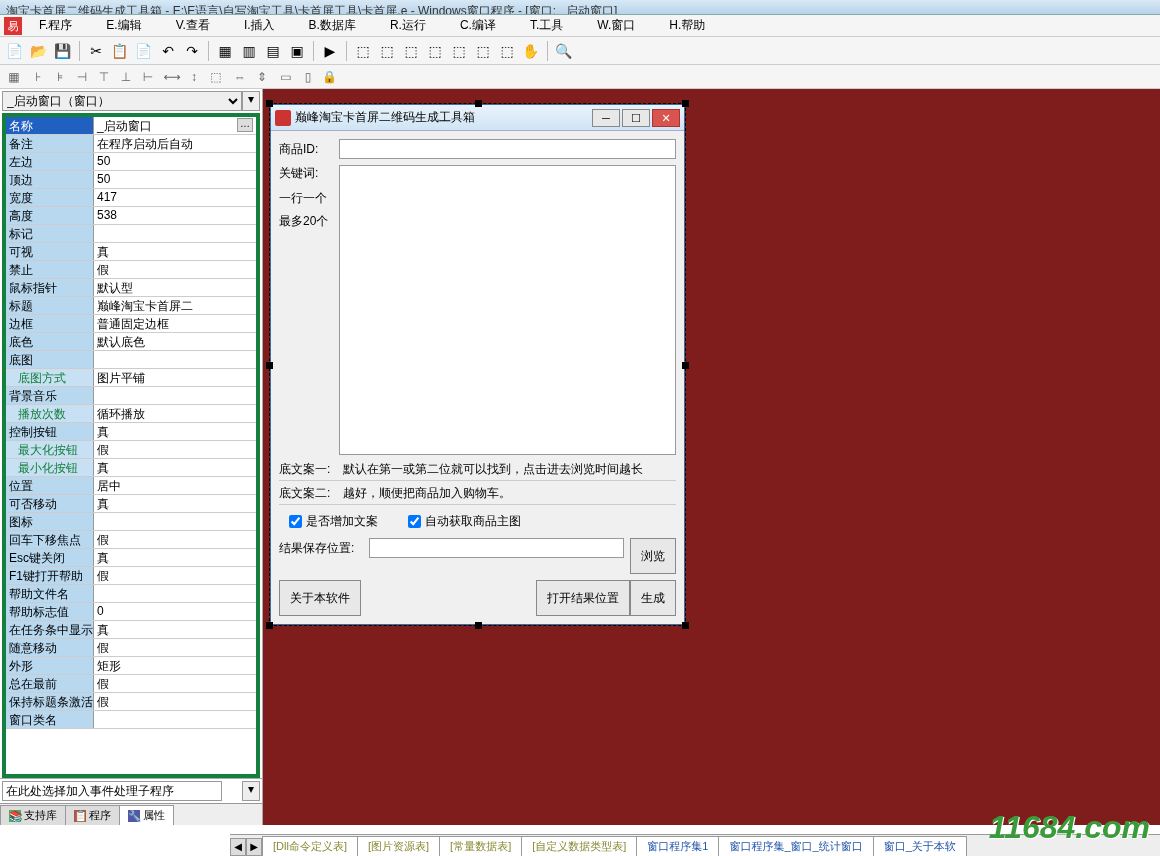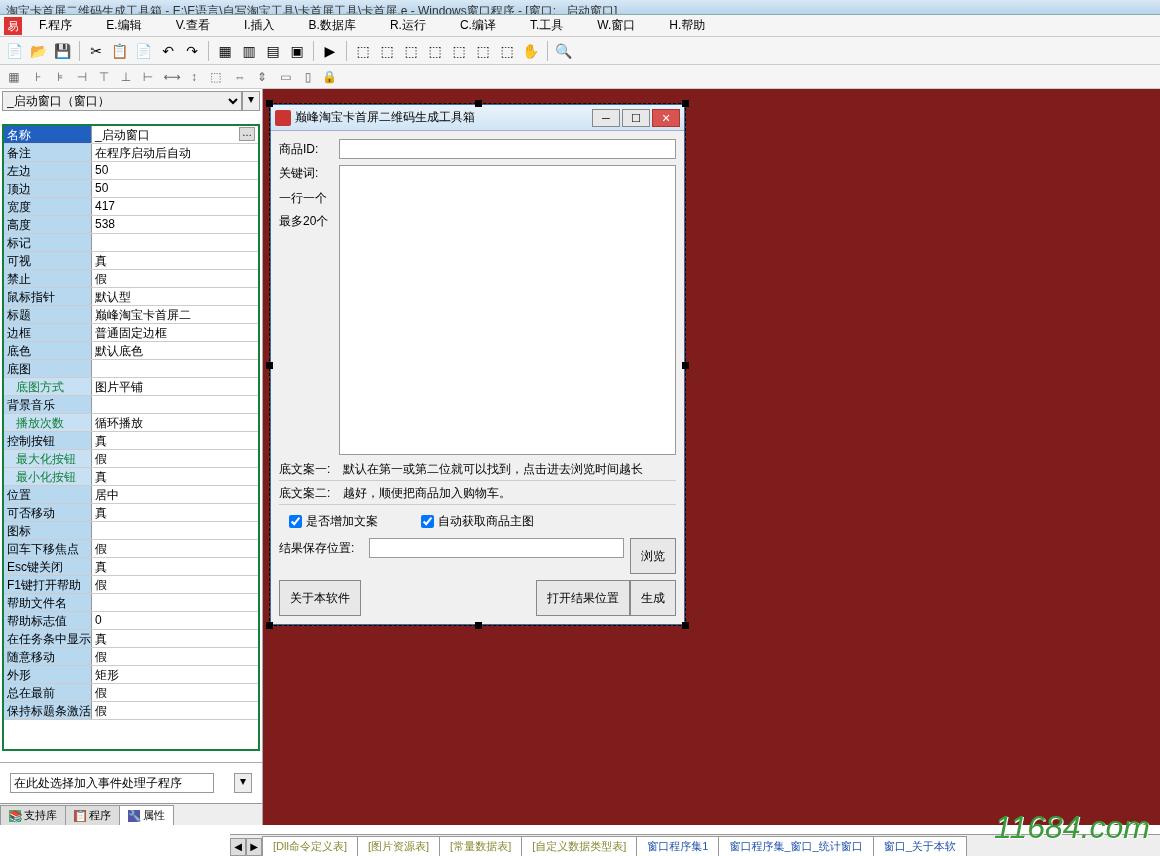--- a/index.html
+++ b/index.html
@@ -17,34 +17,34 @@
 .toolbar2 { height: 24px; background: #f5f5f5; border-bottom: 1px solid #ccc; display: flex; align-items: center; padding: 0 4px; gap: 2px; }
 .toolbar2 .btn { width: 20px; height: 20px; border: 1px solid transparent; display: flex; align-items: center; justify-content: center; cursor: pointer; font-size: 12px; color: #666; }
 
 .main { display: flex; height: 736px; }
 
 .left-panel { width: 263px; background: #fff; border-right: 1px solid #aaa; display: flex; flex-direction: column; }
 .left-panel .combo { margin: 2px; height: 20px; display: flex; }
 .left-panel .combo select { flex: 1; font-size: 12px; border: 1px solid #999; }
 .left-panel .combo .dd { width: 18px; border: 1px solid #999; background: #eee; text-align: center; cursor: pointer; }
 
-.prop-grid { flex: 1; overflow-y: scroll; border: 2px solid #15803d; margin: 11px 2px; }
+.prop-grid { flex: 1; overflow-y: scroll; border: 4px solid #15803d; margin: 0 2px; }
 .prop-grid::-webkit-scrollbar { width: 16px; }
 .prop-grid::-webkit-scrollbar-track { background: #eee; border-left: 1px solid #ccc; }
 .prop-grid::-webkit-scrollbar-thumb { background: #ccc; border: 1px solid #999; }
 .prop-row { display: flex; height: 18px; border-bottom: 1px solid #ccc; }
 .prop-row .label { width: 88px; background: #b8d8f0; border-right: 1px solid #999; padding: 1px 3px; overflow: hidden; white-space: nowrap; }
 .prop-row .label.sub { padding-left: 12px; background: #c8e0f4; color: #15803d; }
 .prop-row.sel .label { background: #2060c0; color: #fff; }
 .prop-row .value { flex: 1; padding: 1px 3px; background: #fff; overflow: hidden; white-space: nowrap; }
 .prop-row.sel .value { background: #fff; }
 .prop-row .value .dots { float: right; width: 16px; height: 14px; background: #ddd; border: 1px solid #999; text-align: center; line-height: 10px; font-size: 10px; cursor: pointer; }
 
 .left-bottom { border-top: 1px solid #aaa; }
-.left-bottom .hint-combo { margin: 10px; height: 20px; display: flex; gap: 20px; }
+.left-bottom .hint-combo { margin: 2px; height: 20px; display: flex; gap: 20px; }
 .left-bottom .hint-combo input { flex: 1; font-size: 12px; border: 1px solid #999; padding: 1px 3px; }
 .left-bottom .hint-combo .dd { width: 18px; border: 1px solid #999; background: #eee; text-align: center; cursor: pointer; }
 
 .bottom-tabs { height: 22px; display: flex; align-items: flex-end; border-top: 1px solid #999; background: #eee; }
 .bottom-tabs .tab { padding: 2px 8px; border: 1px solid #999; border-bottom: none; background: #ddd; margin-right: -1px; font-size: 11px; cursor: pointer; display: flex; align-items: center; gap: 3px; }
 .bottom-tabs .tab.active { background: #fff; }
 .bottom-tabs .icon { width: 12px; height: 12px; display: inline-block; }
 
 .canvas { flex: 1; background: #7f1d1d; position: relative; overflow: hidden; }
 
@@ -63,33 +63,33 @@
 .win-title .wbtn.close { background: #d9534f; color: #fff; border-color: #a33; }
 
 .win-body { padding: 8px; background: #f0f0f0; font-size: 12px; }
 .form-row { display: flex; align-items: flex-start; margin-bottom: 6px; }
 .form-row .lbl { width: 60px; padding-top: 2px; }
 .form-row .lbl-col { width: 60px; }
 .form-row input[type=text] { flex: 1; border: 1px solid #999; background: #fff; height: 20px; padding: 1px 3px; font-size: 12px; }
 .form-row textarea { flex: 1; border: 1px solid #999; background: #fff; height: 290px; resize: none; font-size: 12px; padding: 2px; }
 .note-row { display: flex; align-items: center; margin: 4px 0; border-bottom: 1px solid #ccc; padding-bottom: 2px; }
 .note-row .lbl { width: 64px; }
-.chk-row { display: flex; gap: 43px; margin: 8px 0 8px 10px; align-items: center; }
+.chk-row { display: flex; gap: 30px; margin: 8px 0 8px 10px; align-items: center; }
 .chk-row label { display: flex; align-items: center; gap: 4px; }
 .btn-row { display: flex; margin-top: 6px; align-items: center; }
 .btn-row .push { margin-left: auto; }
 button.win { height: 36px; padding: 0 10px; border: 1px solid #888; background: #e8e8e8; font-size: 12px; cursor: pointer; }
 
 .doc-tabs { position: absolute; left: 230px; bottom: 0; right: 0; height: 22px; background: #eee; border-top: 1px solid #999; display: flex; align-items: flex-end; overflow: hidden; }
 .doc-tabs .nav { width: 16px; height: 18px; border: 1px solid #999; background: #ddd; text-align: center; font-size: 10px; cursor: pointer; line-height: 16px; }
 .doc-tabs .tab { padding: 2px 10px; border: 1px solid #999; border-bottom: none; background: #fff; margin-right: -1px; font-size: 11px; cursor: pointer; white-space: nowrap; }
 .doc-tabs .tab.olive { color: #888833; }
 .doc-tabs .tab.blue { color: #2255aa; }
 
-.watermark { position: absolute; right: 10px; bottom: 10px; font-size: 32px; font-weight: normal; color: #3a9b3a; font-style: italic; font-family: Arial; text-shadow: 1px 1px 0 #fff; }
+.watermark { position: absolute; right: 10px; bottom: 10px; font-size: 32px; font-weight: bold; color: #3a9b3a; font-style: italic; font-family: Arial; text-shadow: 1px 1px 0 #fff; }
 </style>
 </head>
 <body>
 
 <div class="title-bar">淘宝卡首屏二维码生成工具箱 - E:\E语言\自写淘宝工具\卡首屏工具\卡首屏.e - Windows窗口程序 - [窗口: _启动窗口]</div>
 
 <div class="menu-bar">
   <span class="logo" style="display:inline-block;width:18px;height:18px;background:#d33;color:#fff;text-align:center;line-height:18px;font-size:11px;">易</span>
   <span class="menu-item">F.程序</span>
   <span class="menu-item">E.编辑</span>
@@ -286,20 +286,24 @@
           <div class="label">外形</div>
           <div class="value">矩形</div>
         </div>
         <div class="prop-row">
           <div class="label">总在最前</div>
           <div class="value">假</div>
         </div>
         <div class="prop-row">
           <div class="label">保持标题条激活</div>
           <div class="value">假</div>
+        </div>
+        <div class="prop-row">
+          <div class="label">窗口类名</div>
+          <div class="value"></div>
         </div>
       </div>
     <div class="left-bottom">
       <div class="hint-combo">
         <input type="text" readonly="" value="在此处选择加入事件处理子程序" style="">
         <span class="dd">▾</span>
       </div>
       <div class="bottom-tabs">
         <span class="tab">
             <span class="icon" style="background:#5a5">📚</span>

